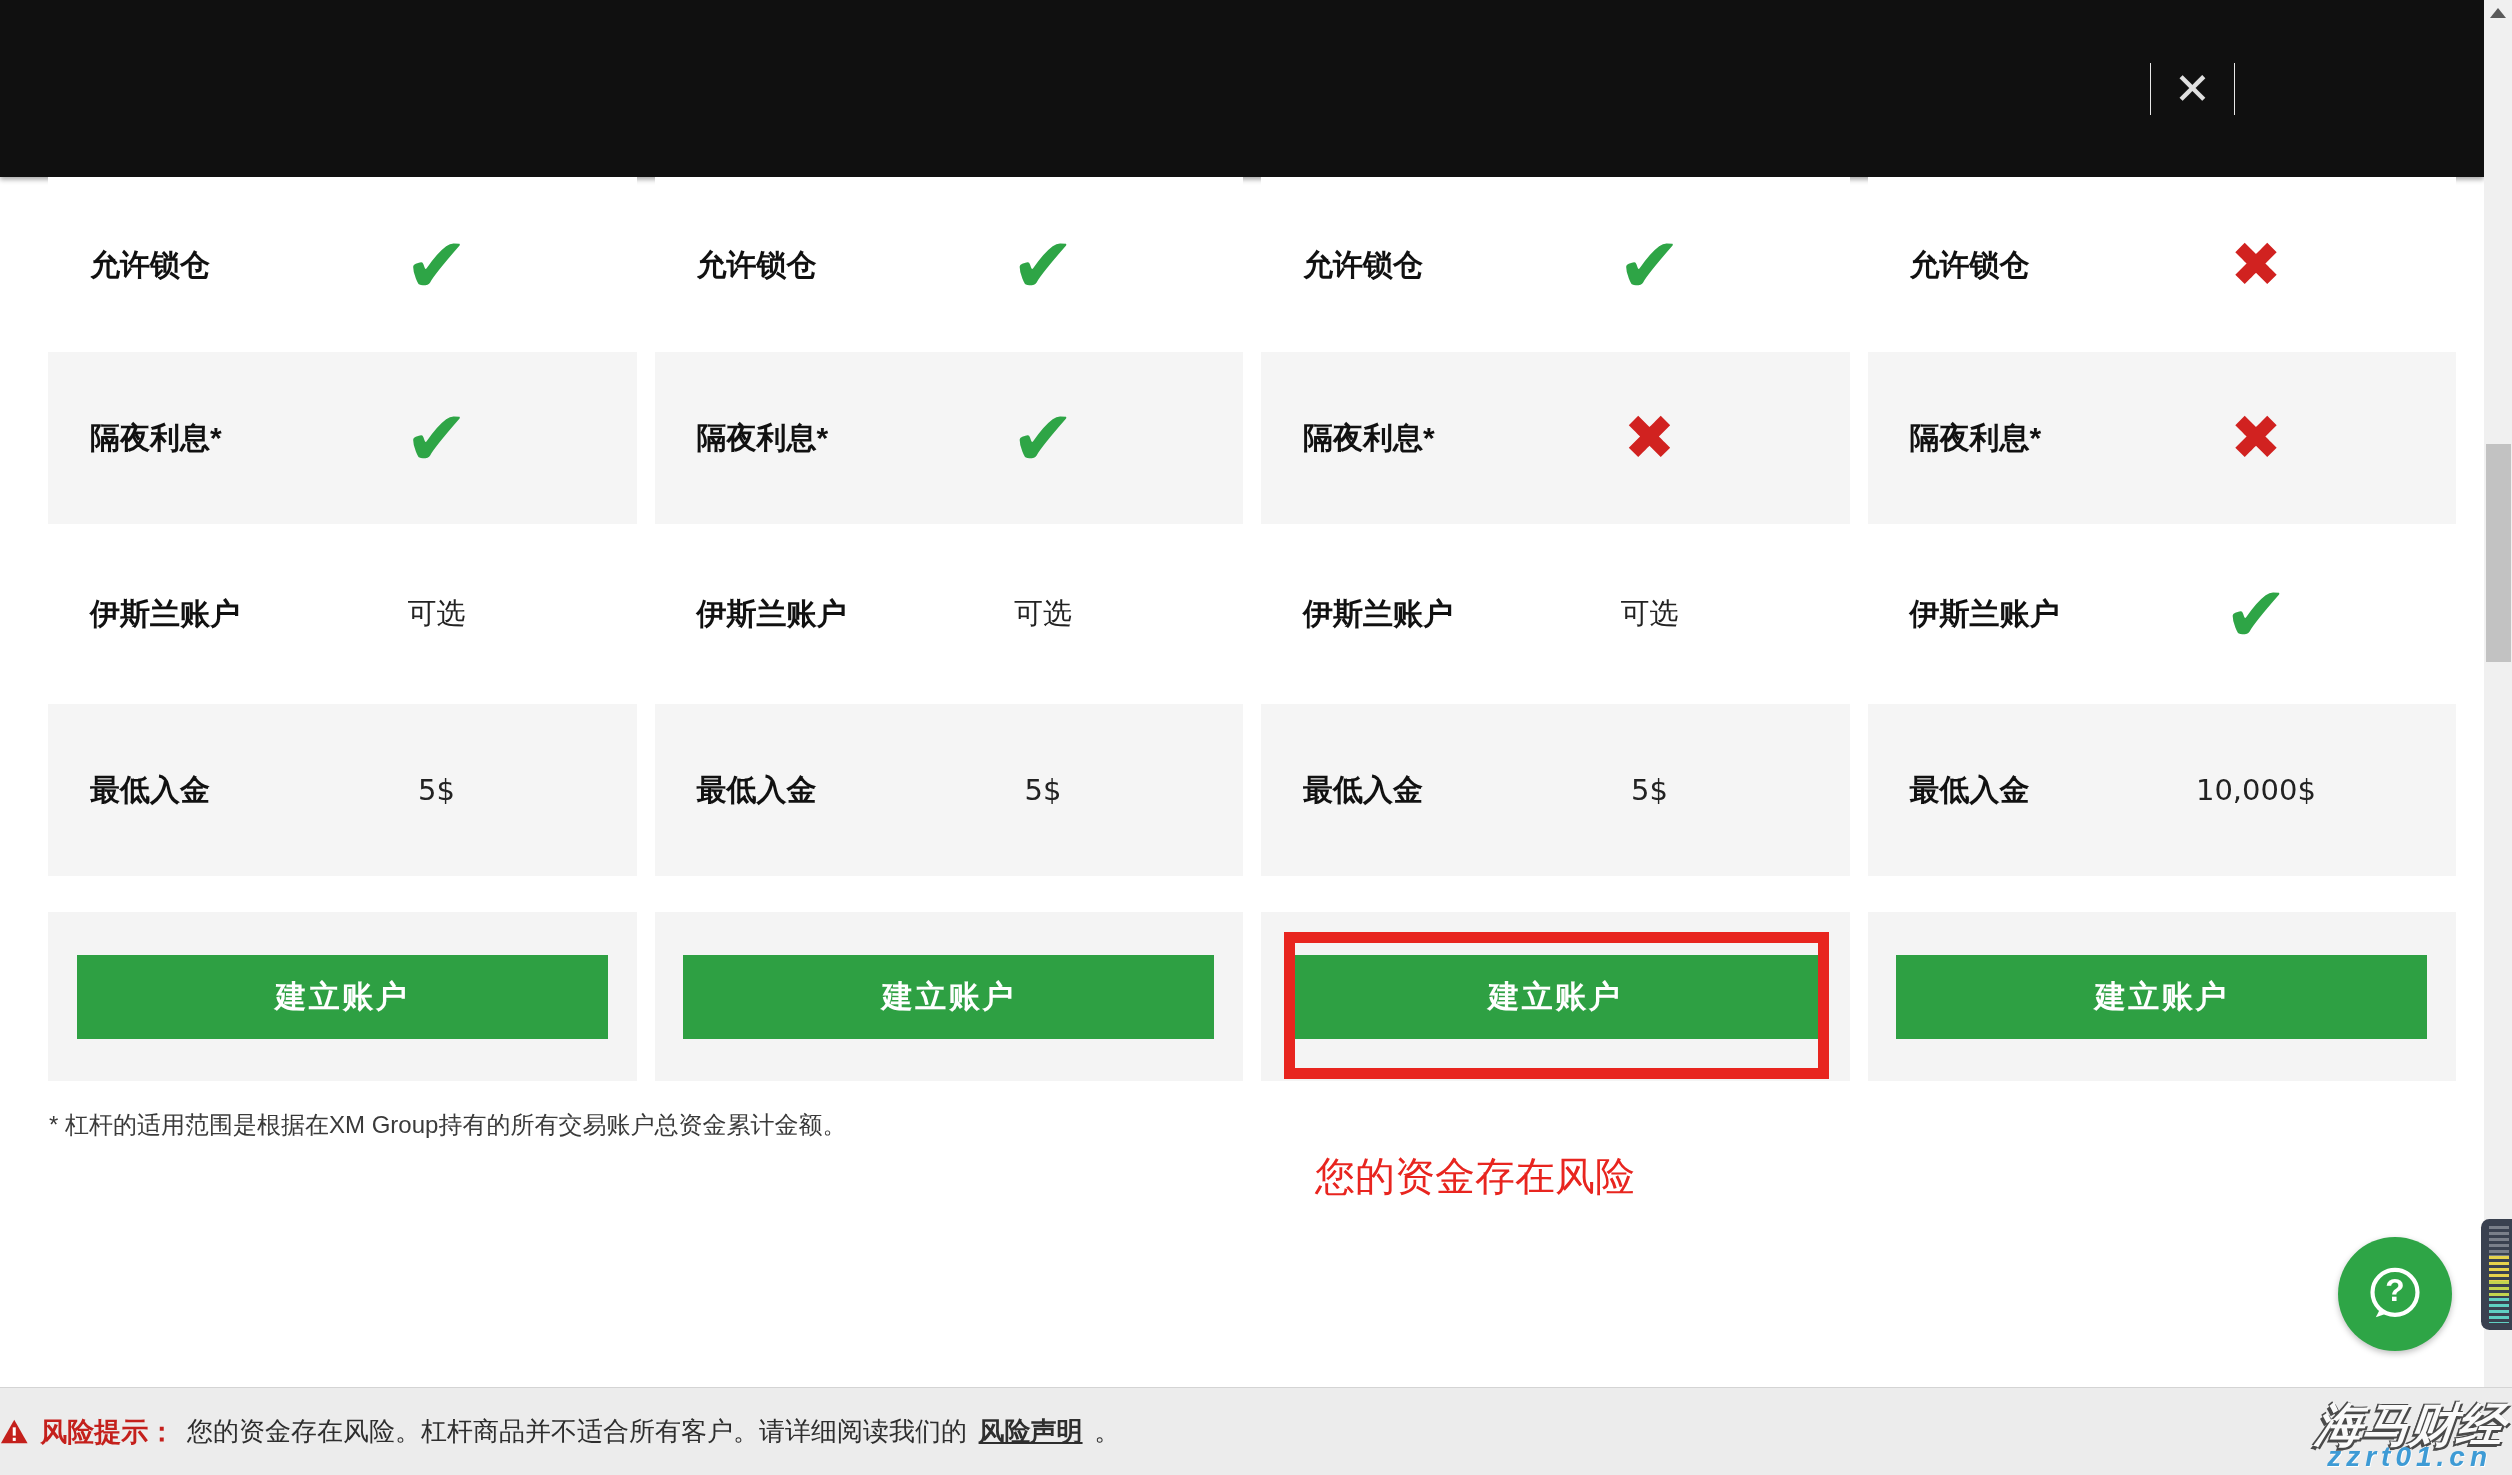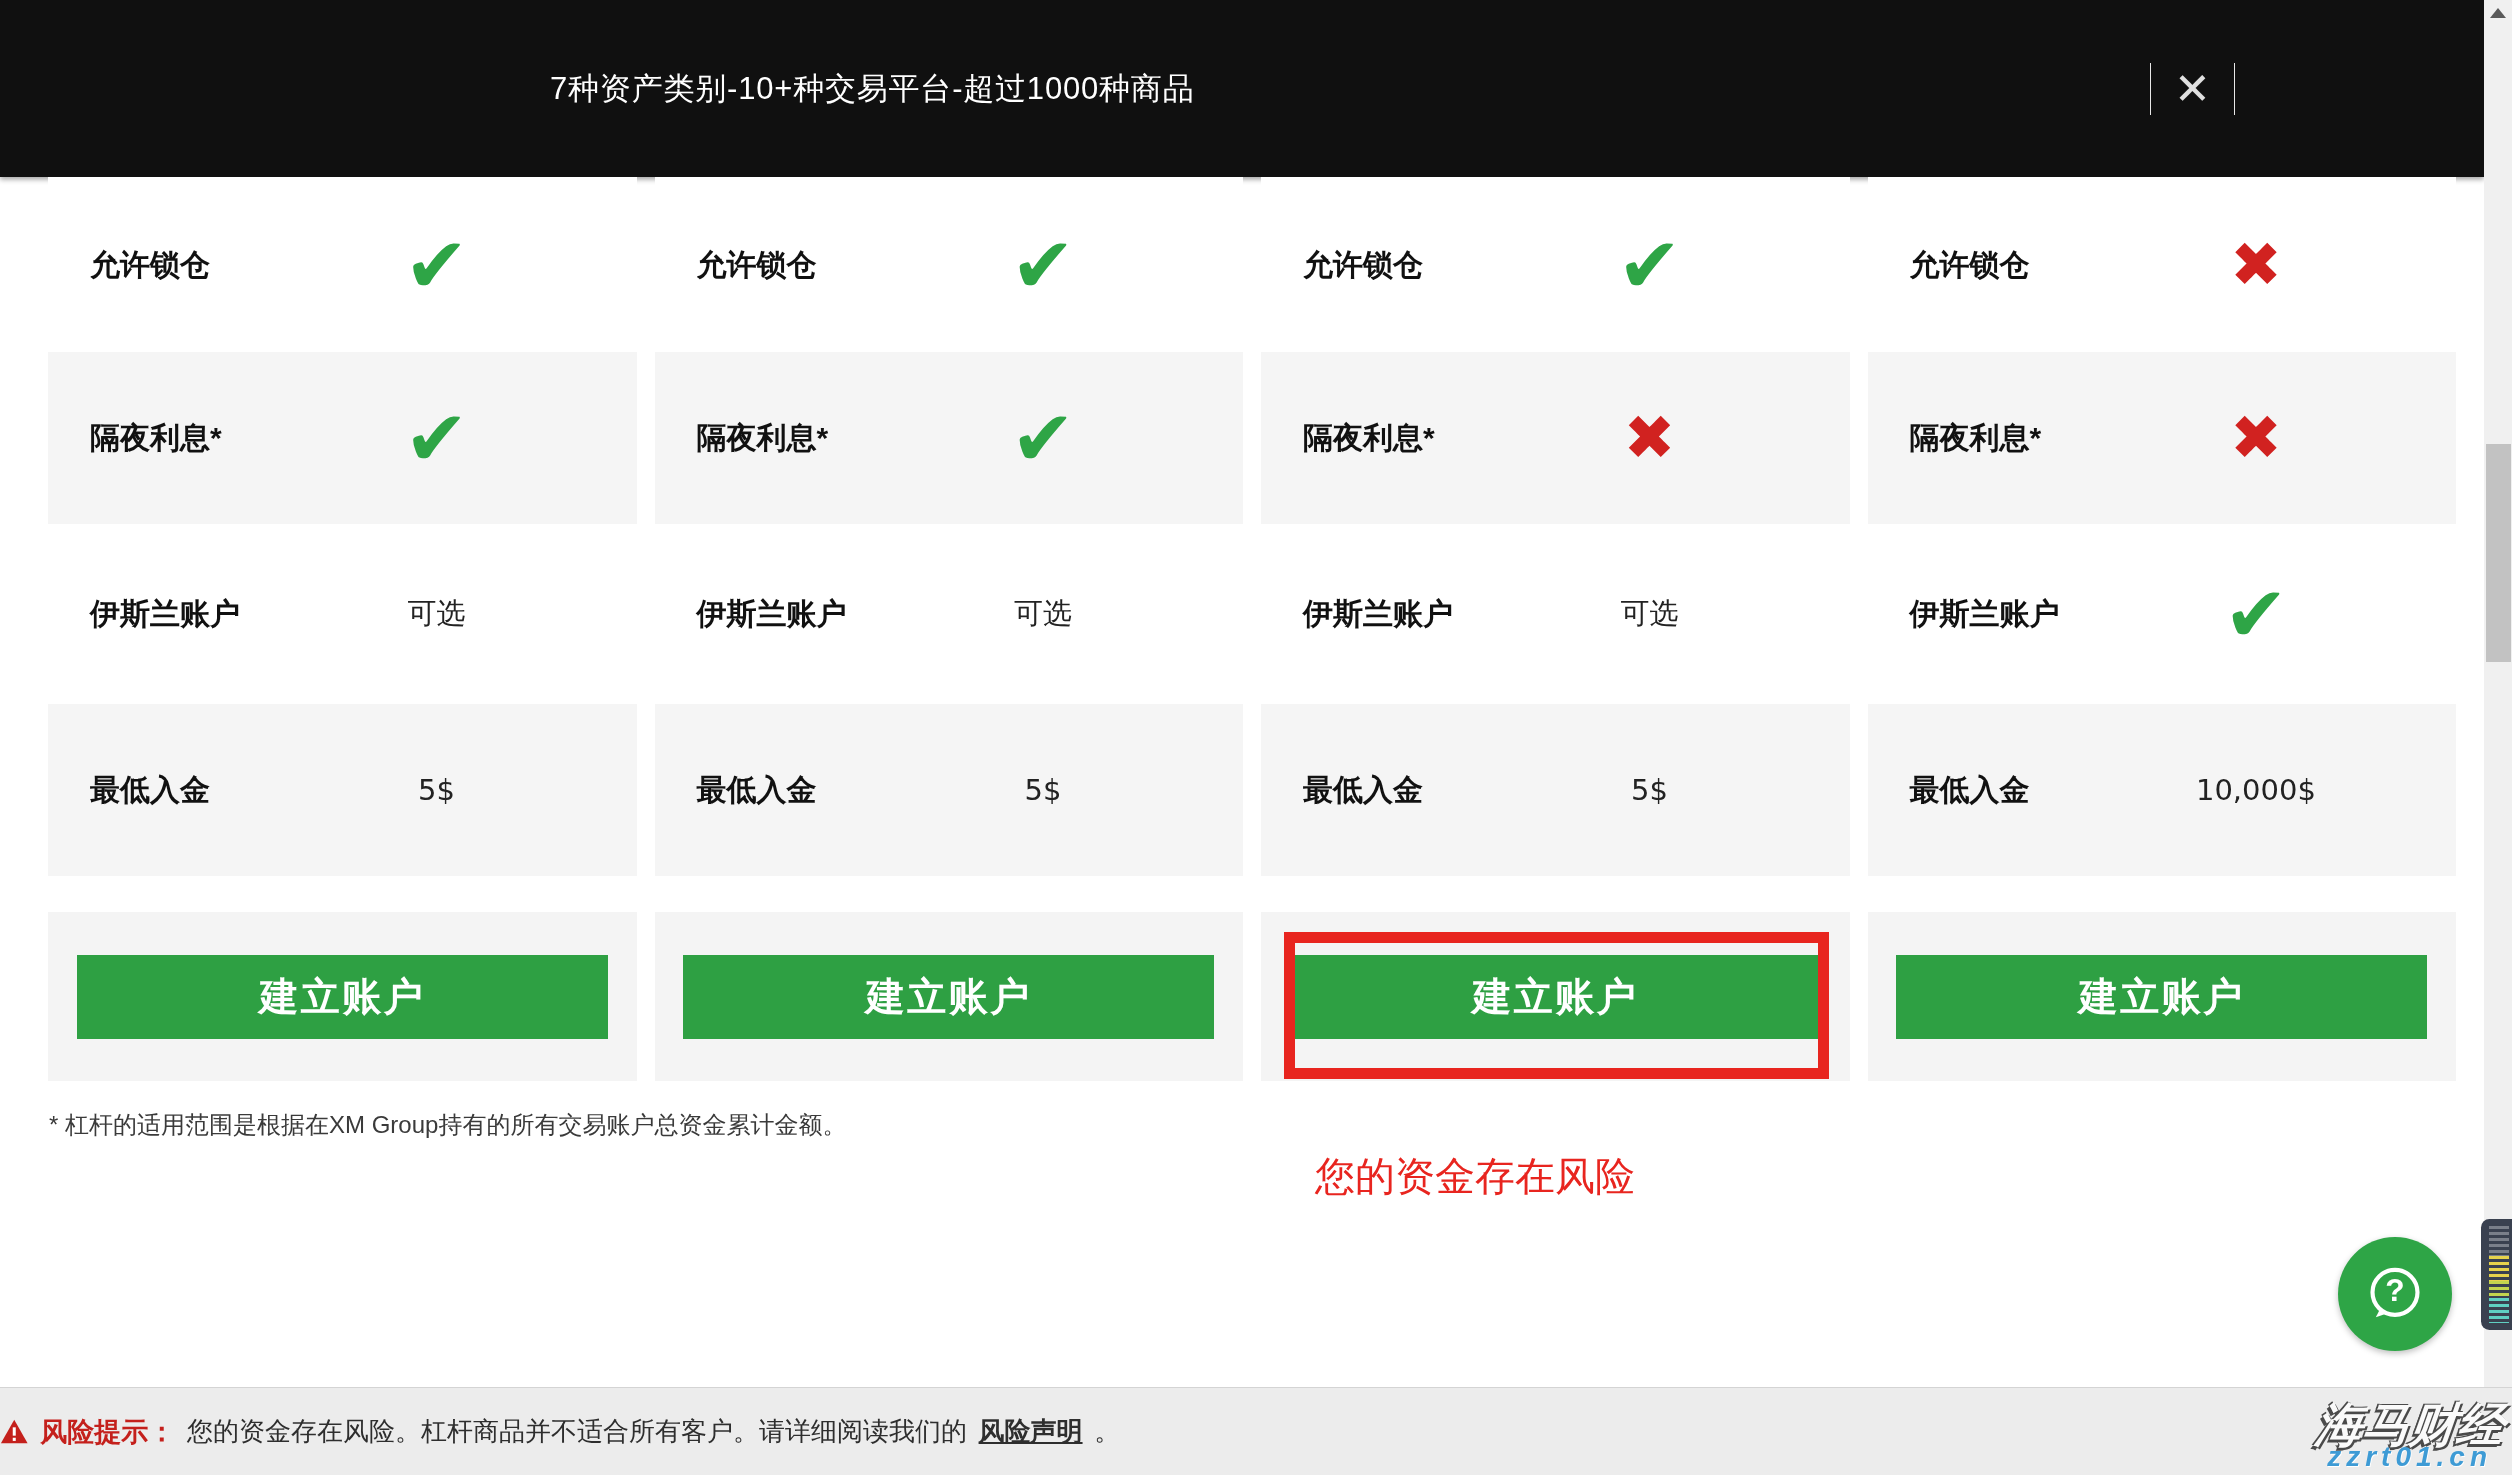--- a/index.html
+++ b/index.html
@@ -60,21 +60,21 @@
   }
   .value[data-mark="cross"]::before {
     content:"✖"; color:var(--cross_red); font-size:62px; font-weight:700; line-height:1;
   }
 
   .trow.brow { margin-top:36px; height:169px; }
   .trow.brow .cell { background:#f4f4f4; display:flex; align-items:center; justify-content:center; }
   .create-btn {
     width:531px; height:84px; border:none; cursor:pointer;
     background:var(--green_btn); color:#ffffff;
-    font-size:39px; font-weight:700; letter-spacing:2.5px; font-family:inherit;
+    font-size:31px; font-weight:700; letter-spacing:2.5px; font-family:inherit;
   }
 
   
   .highlight-rect {
     position:absolute; left:1284px; top:932px; width:545px; height:147px;
     border:11px solid var(--annotation_red); pointer-events:none;
   }
   .annotation-text {
     position:absolute; left:1315px; top:1149px;
     color:var(--annotation_red); font-size:40px; font-weight:400; white-space:nowrap;
@@ -141,21 +141,20 @@
     position:absolute; right:20px; top:1441px;
     font-size:28px; font-weight:700; font-style:italic; letter-spacing:5px;
     color:var(--wm_blue); white-space:nowrap;
     text-shadow:0.8px 0.8px 0 #ffffff;
   }
 </style>
 </head>
 <body>
 
 <div class="topbar">
-  <div class="topbar-title">7种资产类别-10+种交易平台-超过1000种商品</div>
   <div class="close-wrap">
     <span class="close-x">✕</span>
   </div>
 </div>
 
 <div class="ctable">
 
   <div class="trow r1">
     <div class="cell">
       <span class="flabel">允许锁仓</span>

